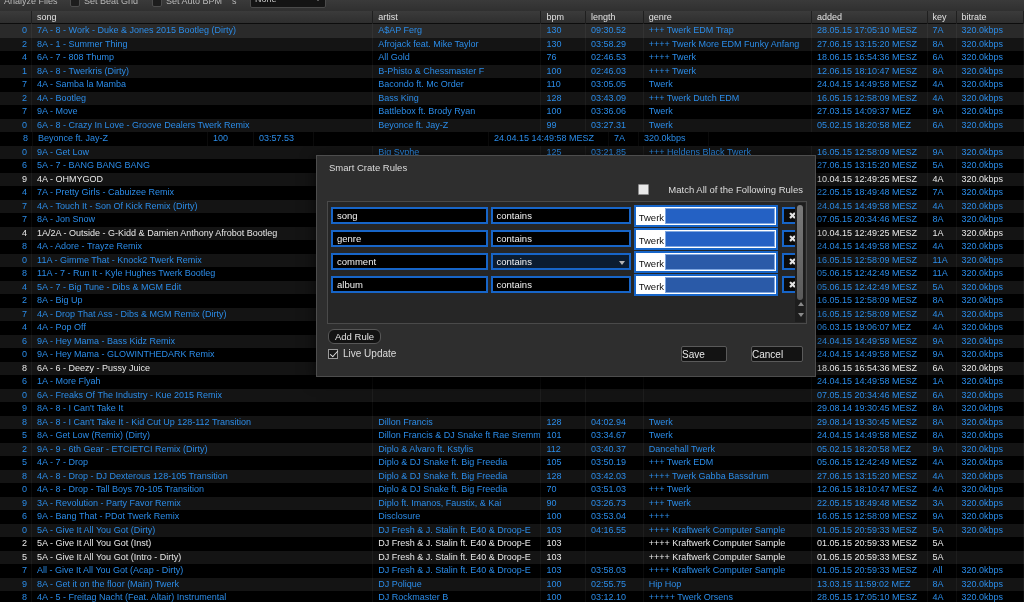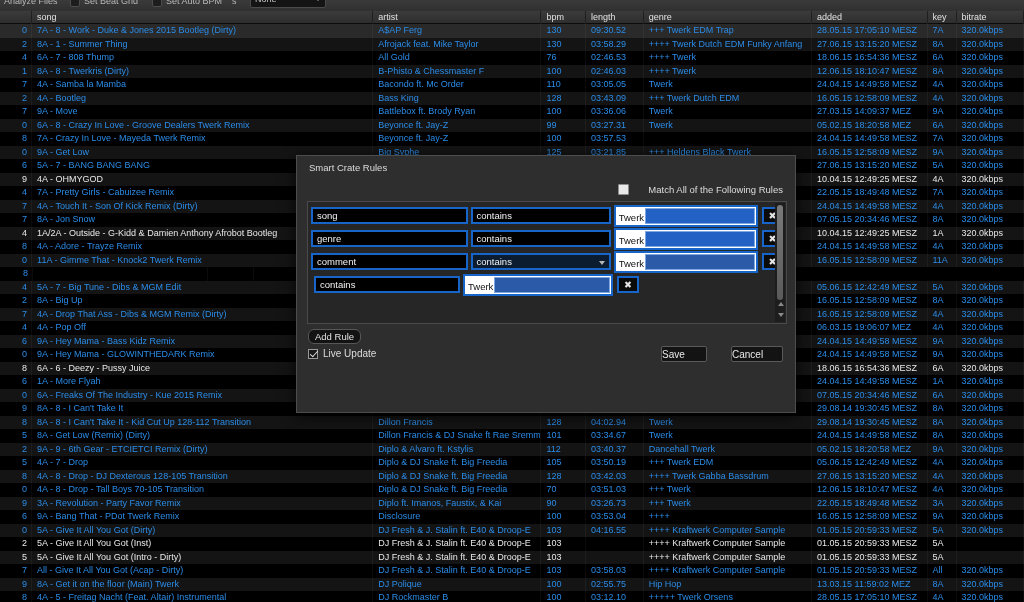--- a/index.html
+++ b/index.html
@@ -118,22 +118,22 @@
   .c-bpm   { width: 46px; }
   .c-len   { width: 60px; }
   .c-genre { width: 175px; }
   .c-added { width: 120px; }
   .c-key   { width: 30px; }
   .c-bit   { width: 70px; }
 
   
   .modal {
     position: absolute;
-    left: 296px; top: 155px;
-    width: 500px; height: 258px;
+    left: 316px; top: 155px;
+    width: 500px; height: 222px;
     background: #2e2e2e;
     border: 1px solid #4d4d4d;
     box-shadow: 0 3px 14px rgba(0,0,0,0.75);
   }
   .modal-title {
     position: absolute;
     left: 12px; top: 6px;
     font-size: 9.5px;
     color: #dcdcdc;
   }
@@ -346,21 +346,21 @@
           <div class="cell c-added">28.05.15 17:05:10 MESZ</div>
           <div class="cell c-key">7A</div>
           <div class="cell c-bit">320.0kbps</div>
         </div>
         <div class="row odd">
           <div class="cell c-num">2</div>
           <div class="cell c-song">8A - 1 - Summer Thing</div>
           <div class="cell c-artist">Afrojack feat. Mike Taylor</div>
           <div class="cell c-bpm">130</div>
           <div class="cell c-len">03:58.29</div>
-          <div class="cell c-genre">++++ Twerk Dutch EDM Funky Anfang</div>
+          <div class="cell c-genre">++++ Twerk More EDM Funky Anfang</div>
           <div class="cell c-added">27.06.15 13:15:20 MESZ</div>
           <div class="cell c-key">8A</div>
           <div class="cell c-bit">320.0kbps</div>
         </div>
         <div class="row even">
           <div class="cell c-num">4</div>
           <div class="cell c-song">6A - 7 - 808 Thump</div>
           <div class="cell c-artist">All Gold</div>
           <div class="cell c-bpm">76</div>
           <div class="cell c-len">02:46.53</div>
@@ -419,21 +419,20 @@
           <div class="cell c-artist">Beyonce ft. Jay-Z</div>
           <div class="cell c-bpm">99</div>
           <div class="cell c-len">03:27.31</div>
           <div class="cell c-genre">Twerk</div>
           <div class="cell c-added">05.02.15 18:20:58 MEZ</div>
           <div class="cell c-key">6A</div>
           <div class="cell c-bit">320.0kbps</div>
         </div>
         <div class="row even">
           <div class="cell c-num">8</div>
-          <div class="cell c-song">7A - Crazy In Love - Mayeda Twerk Remix</div>
           <div class="cell c-artist">Beyonce ft. Jay-Z</div>
           <div class="cell c-bpm">100</div>
           <div class="cell c-len">03:57.53</div>
           <div class="cell c-genre"></div>
           <div class="cell c-added">24.04.15 14:49:58 MESZ</div>
           <div class="cell c-key">7A</div>
           <div class="cell c-bit">320.0kbps</div>
         </div>
         <div class="row odd">
           <div class="cell c-num">0</div>
@@ -529,20 +528,21 @@
           <div class="cell c-artist"></div>
           <div class="cell c-bpm"></div>
           <div class="cell c-len"></div>
           <div class="cell c-genre"></div>
           <div class="cell c-added">16.05.15 12:58:09 MESZ</div>
           <div class="cell c-key">11A</div>
           <div class="cell c-bit">320.0kbps</div>
         </div>
         <div class="row even">
           <div class="cell c-num">8</div>
+          <div class="cell c-song">11A - 7 - Run It - Kyle Hughes Twerk Bootleg</div>
           <div class="cell c-artist"></div>
           <div class="cell c-bpm"></div>
           <div class="cell c-len"></div>
           <div class="cell c-genre"></div>
           <div class="cell c-added">05.06.15 12:42:49 MESZ</div>
           <div class="cell c-key">11A</div>
           <div class="cell c-bit">320.0kbps</div>
         </div>
         <div class="row odd">
           <div class="cell c-num">4</div>
@@ -846,20 +846,23 @@
               <span>comment</span>
             </div>
             <div class="fld fld-op focus">
               <span>contains</span>
               <div class="caret"></div>
             </div>
             <div class="fld-val dim"><div class="selhl"></div><div class="txt">Twerk</div></div>
             <div class="rm-btn">✖</div>
           </div>
           <div class="rule">
+            <div class="fld fld-field">
+              <span>album</span>
+            </div>
             <div class="fld fld-op">
               <span>contains</span>
             </div>
             <div class="fld-val dim"><div class="selhl"></div><div class="txt">Twerk</div></div>
             <div class="rm-btn">✖</div>
           </div>
         </div>
       <div class="pane-scroll">
         <div class="thumb"></div>
         <div class="ar-up"></div>

